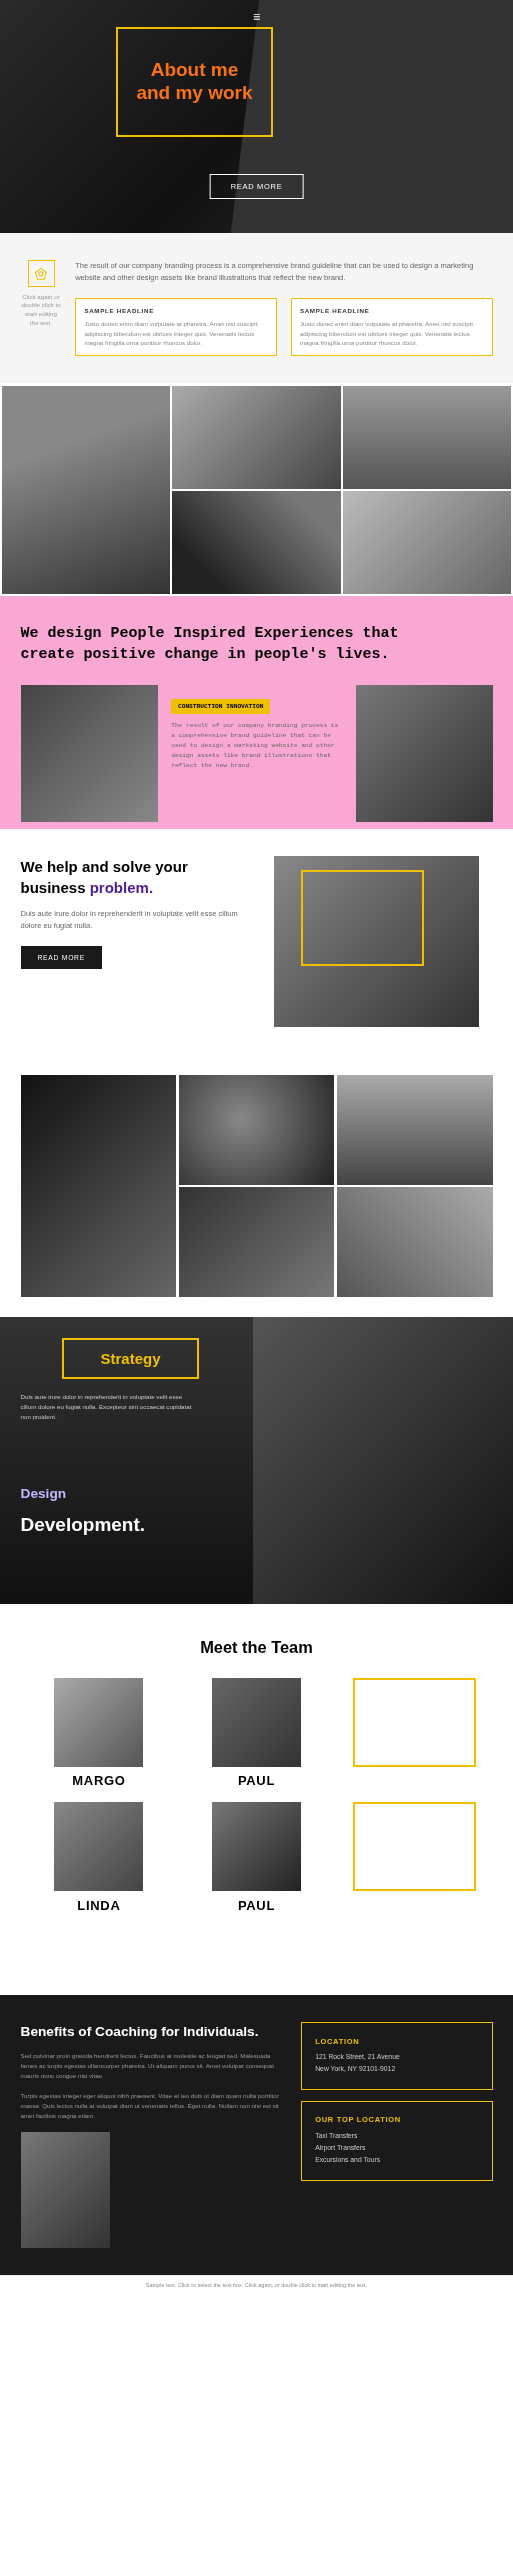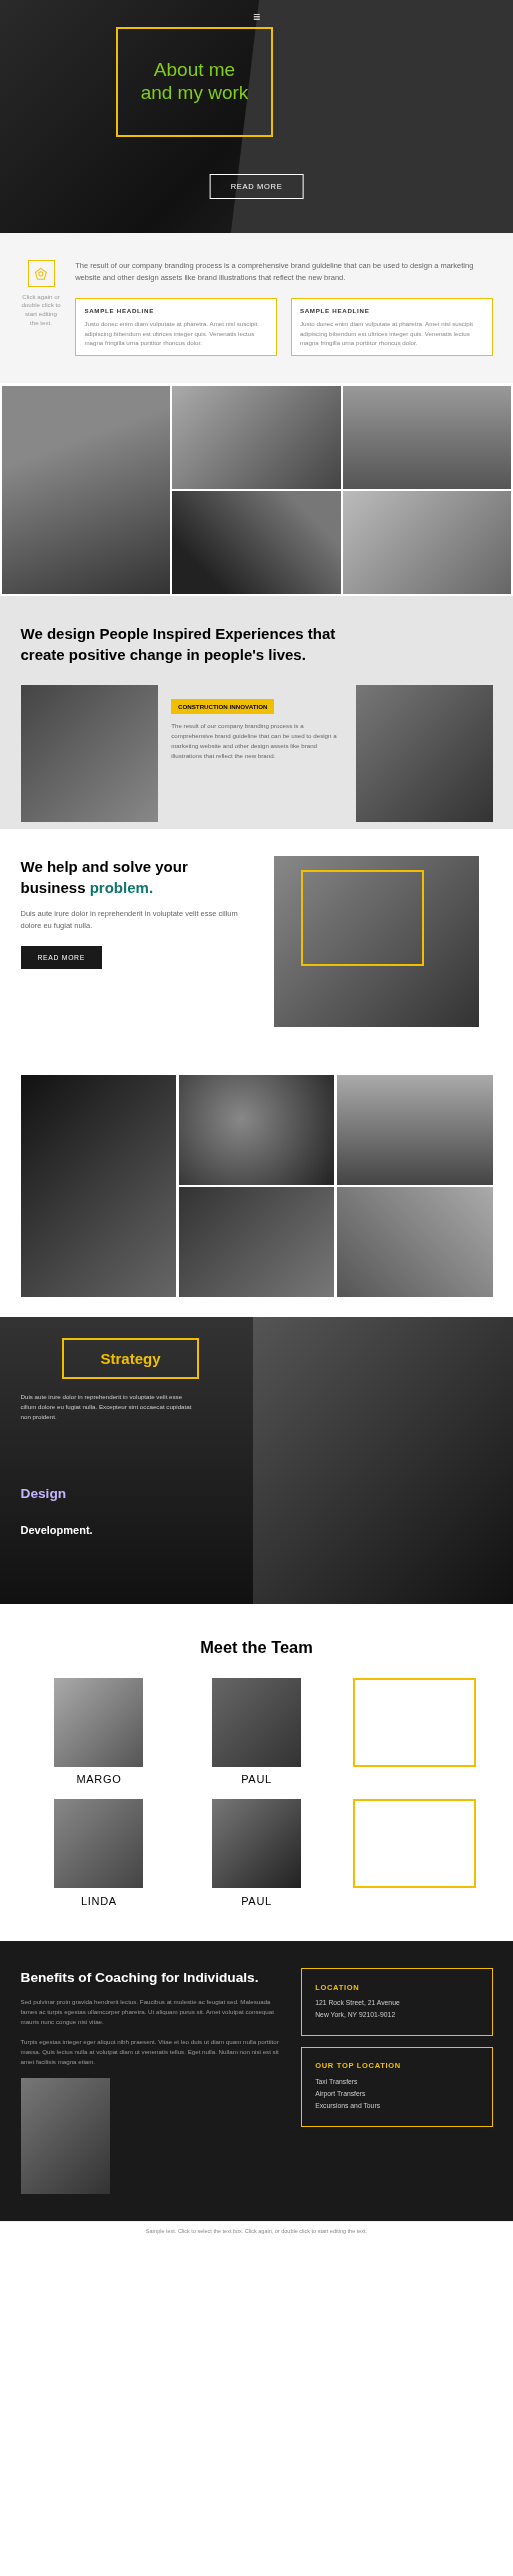--- a/index.html
+++ b/index.html
@@ -32,23 +32,23 @@
       left: 116px;
       width: 157px;
       height: 110px;
       border: 2.7px solid #f0c000;
       display: flex;
       align-items: center;
       justify-content: center;
       padding: 13.7px;
     }
     .hero-title {
-      color: #84cc16;
+      color: #f97316;
       font-size: 19px;
-      font-weight: normal;
+      font-weight: bold;
       line-height: 1.2;
       text-align: center;
     }
     .hero-read-more {
       position: absolute;
       bottom: 34px;
       left: 50%;
       transform: translateX(-50%);
     }
     .btn-read-more {
@@ -212,21 +212,21 @@
       flex: 1;
       padding-right: 26px;
     }
     .business-title {
       font-size: 15px;
       font-weight: bold;
       line-height: 1.4;
       margin-bottom: 10.3px;
     }
     .business-title .highlight {
-      color: #0f766e;
+      color: #4c1d95;
     }
     .business-desc {
       font-size: 7.5px;
       color: #666;
       line-height: 1.6;
       margin-bottom: 13.7px;
     }
     .btn-black {
       background: #1a1a1a;
       color: #fff;
@@ -325,21 +325,21 @@
       left: 20.5px;
       color: #c4b5fd;
       font-size: 13.7px;
       font-weight: bold;
     }
     .development-label {
       position: absolute;
       bottom: 68px;
       left: 20.5px;
       color: #fff;
-      font-size: 11px;
+      font-size: 19px;
       font-weight: bold;
     }
     .strategy-person {
       position: absolute;
       right: 0;
       top: 0;
       bottom: 0;
       width: 260px;
       background: linear-gradient(135deg, #555 0%, #111 100%);
     }
@@ -364,42 +364,43 @@
       text-align: center;
     }
     .team-photo {
       width: 89px;
       height: 89px;
       background: #888;
       margin: 0 auto 6.8px;
       border-radius: 0;
     }
     .team-name {
-      font-size: 11px;
-      font-weight: normal;
+      font-size: 13px;
+      font-weight: bold;
       letter-spacing: 0.7px;
     }
     .team-box {
       width: 123px;
       height: 89px;
       border: 2.1px solid #f0c000;
       margin: 0 auto;
     }
     .t1 { background: linear-gradient(135deg, #aaa 0%, #555 100%); }
     .t2 { background: linear-gradient(135deg, #666 0%, #333 100%); }
     .t3 { background: linear-gradient(135deg, #888 0%, #444 100%); }
     .t4 { background: linear-gradient(135deg, #777 0%, #222 100%); }
 
     
     .contact-section {
       background: #1a1a1a;
       padding: 27px 20.5px;
       display: flex;
       gap: 20.5px;
       color: #fff;
+      margin-top: 48px;
     }
     .contact-left {
       flex: 1;
     }
     .contact-benefits-title {
       font-size: 13.7px;
       font-weight: bold;
       line-height: 1.4;
       margin-bottom: 10.3px;
       color: #fff;
@@ -487,21 +488,21 @@
 </section>
 
 <div class="photo-grid">
   <div class="photo-cell tall photo-woman"></div>
   <div class="photo-cell photo-hands"></div>
   <div class="photo-cell photo-city"></div>
   <div class="photo-cell photo-spiral"></div>
   <div class="photo-cell photo-beach"></div>
 </div>
 
-<section style="background:#e5e5e5; padding: 27px 20.5px 6.8px;">
+<section style="background:#f9a8d4; padding: 27px 20.5px 6.8px; font-family: Liberation Mono, monospace;">
   <div class="design-title">We design People Inspired Experiences that<br>create positive change in people's lives.</div>
   <div class="design-cols">
     <div class="design-img-left"></div>
     <div class="design-middle">
       <div class="construction-badge">CONSTRUCTION INNOVATION</div>
       <div class="construction-text">The result of our company branding process is a comprehensive brand guideline that can be used to design a marketing website and other design assets like brand illustrations that reflect the new brand.</div>
     </div>
     <div class="design-img-right"></div>
   </div>
 </section>

